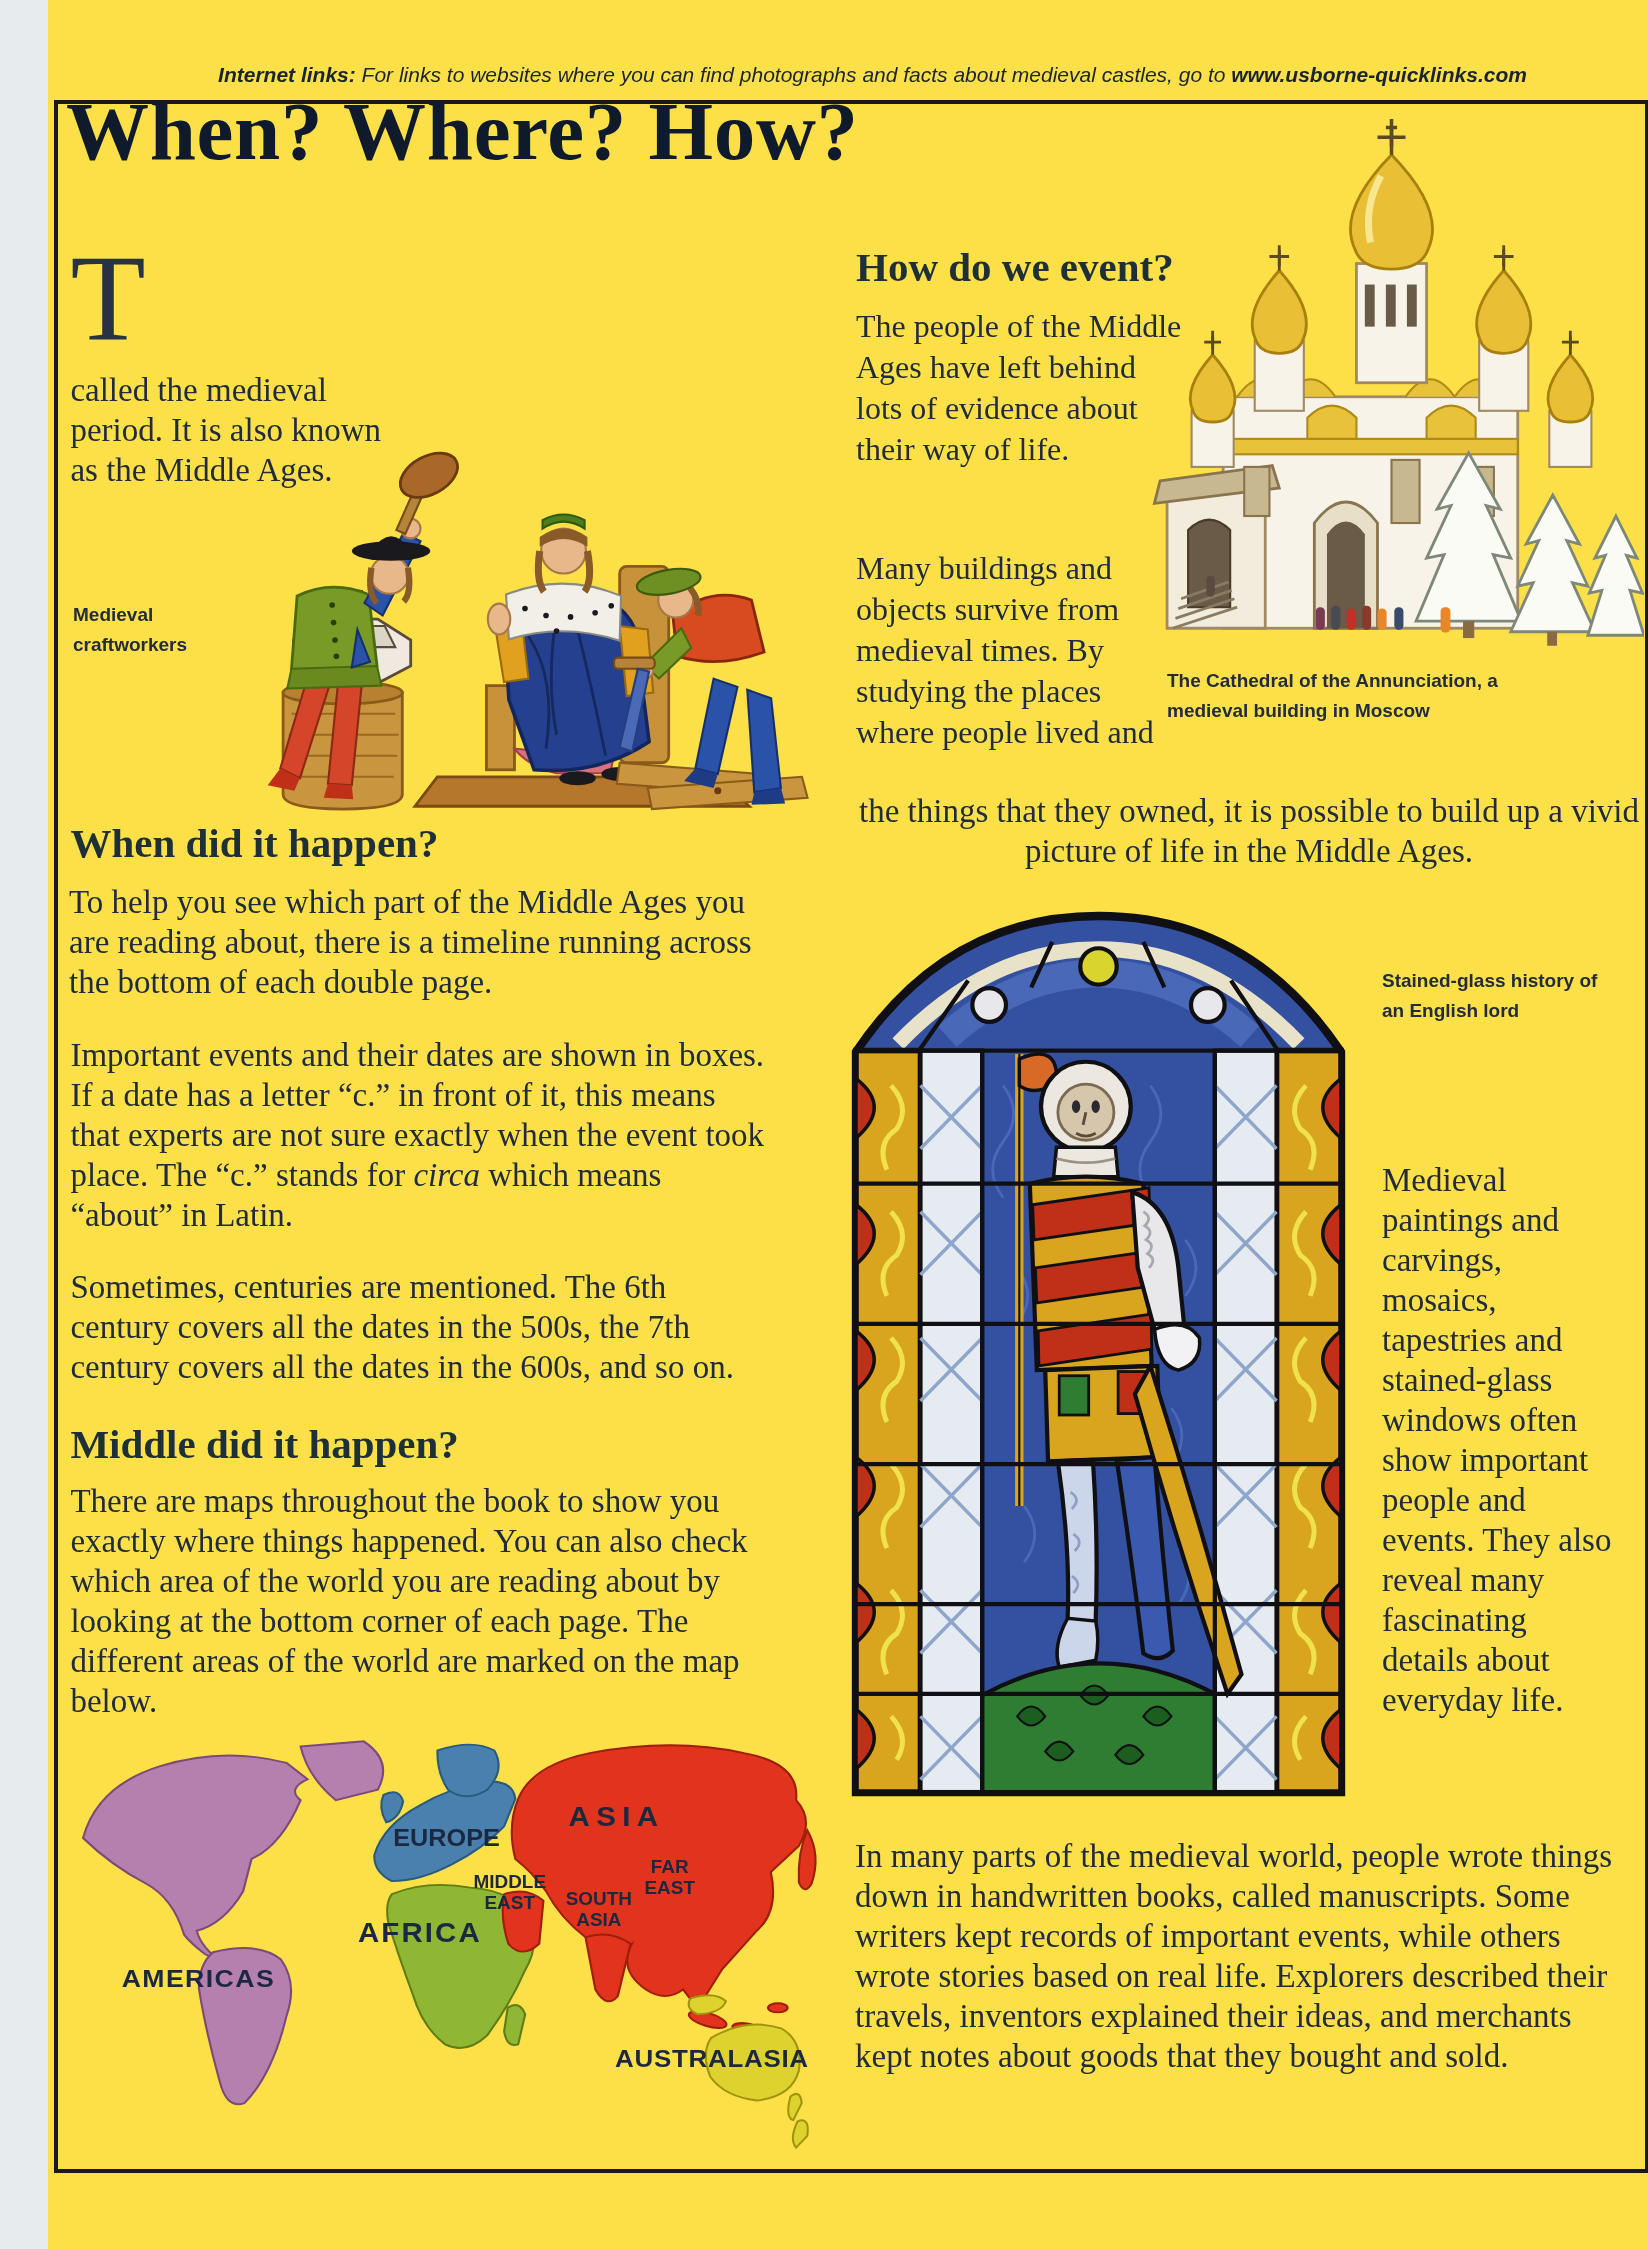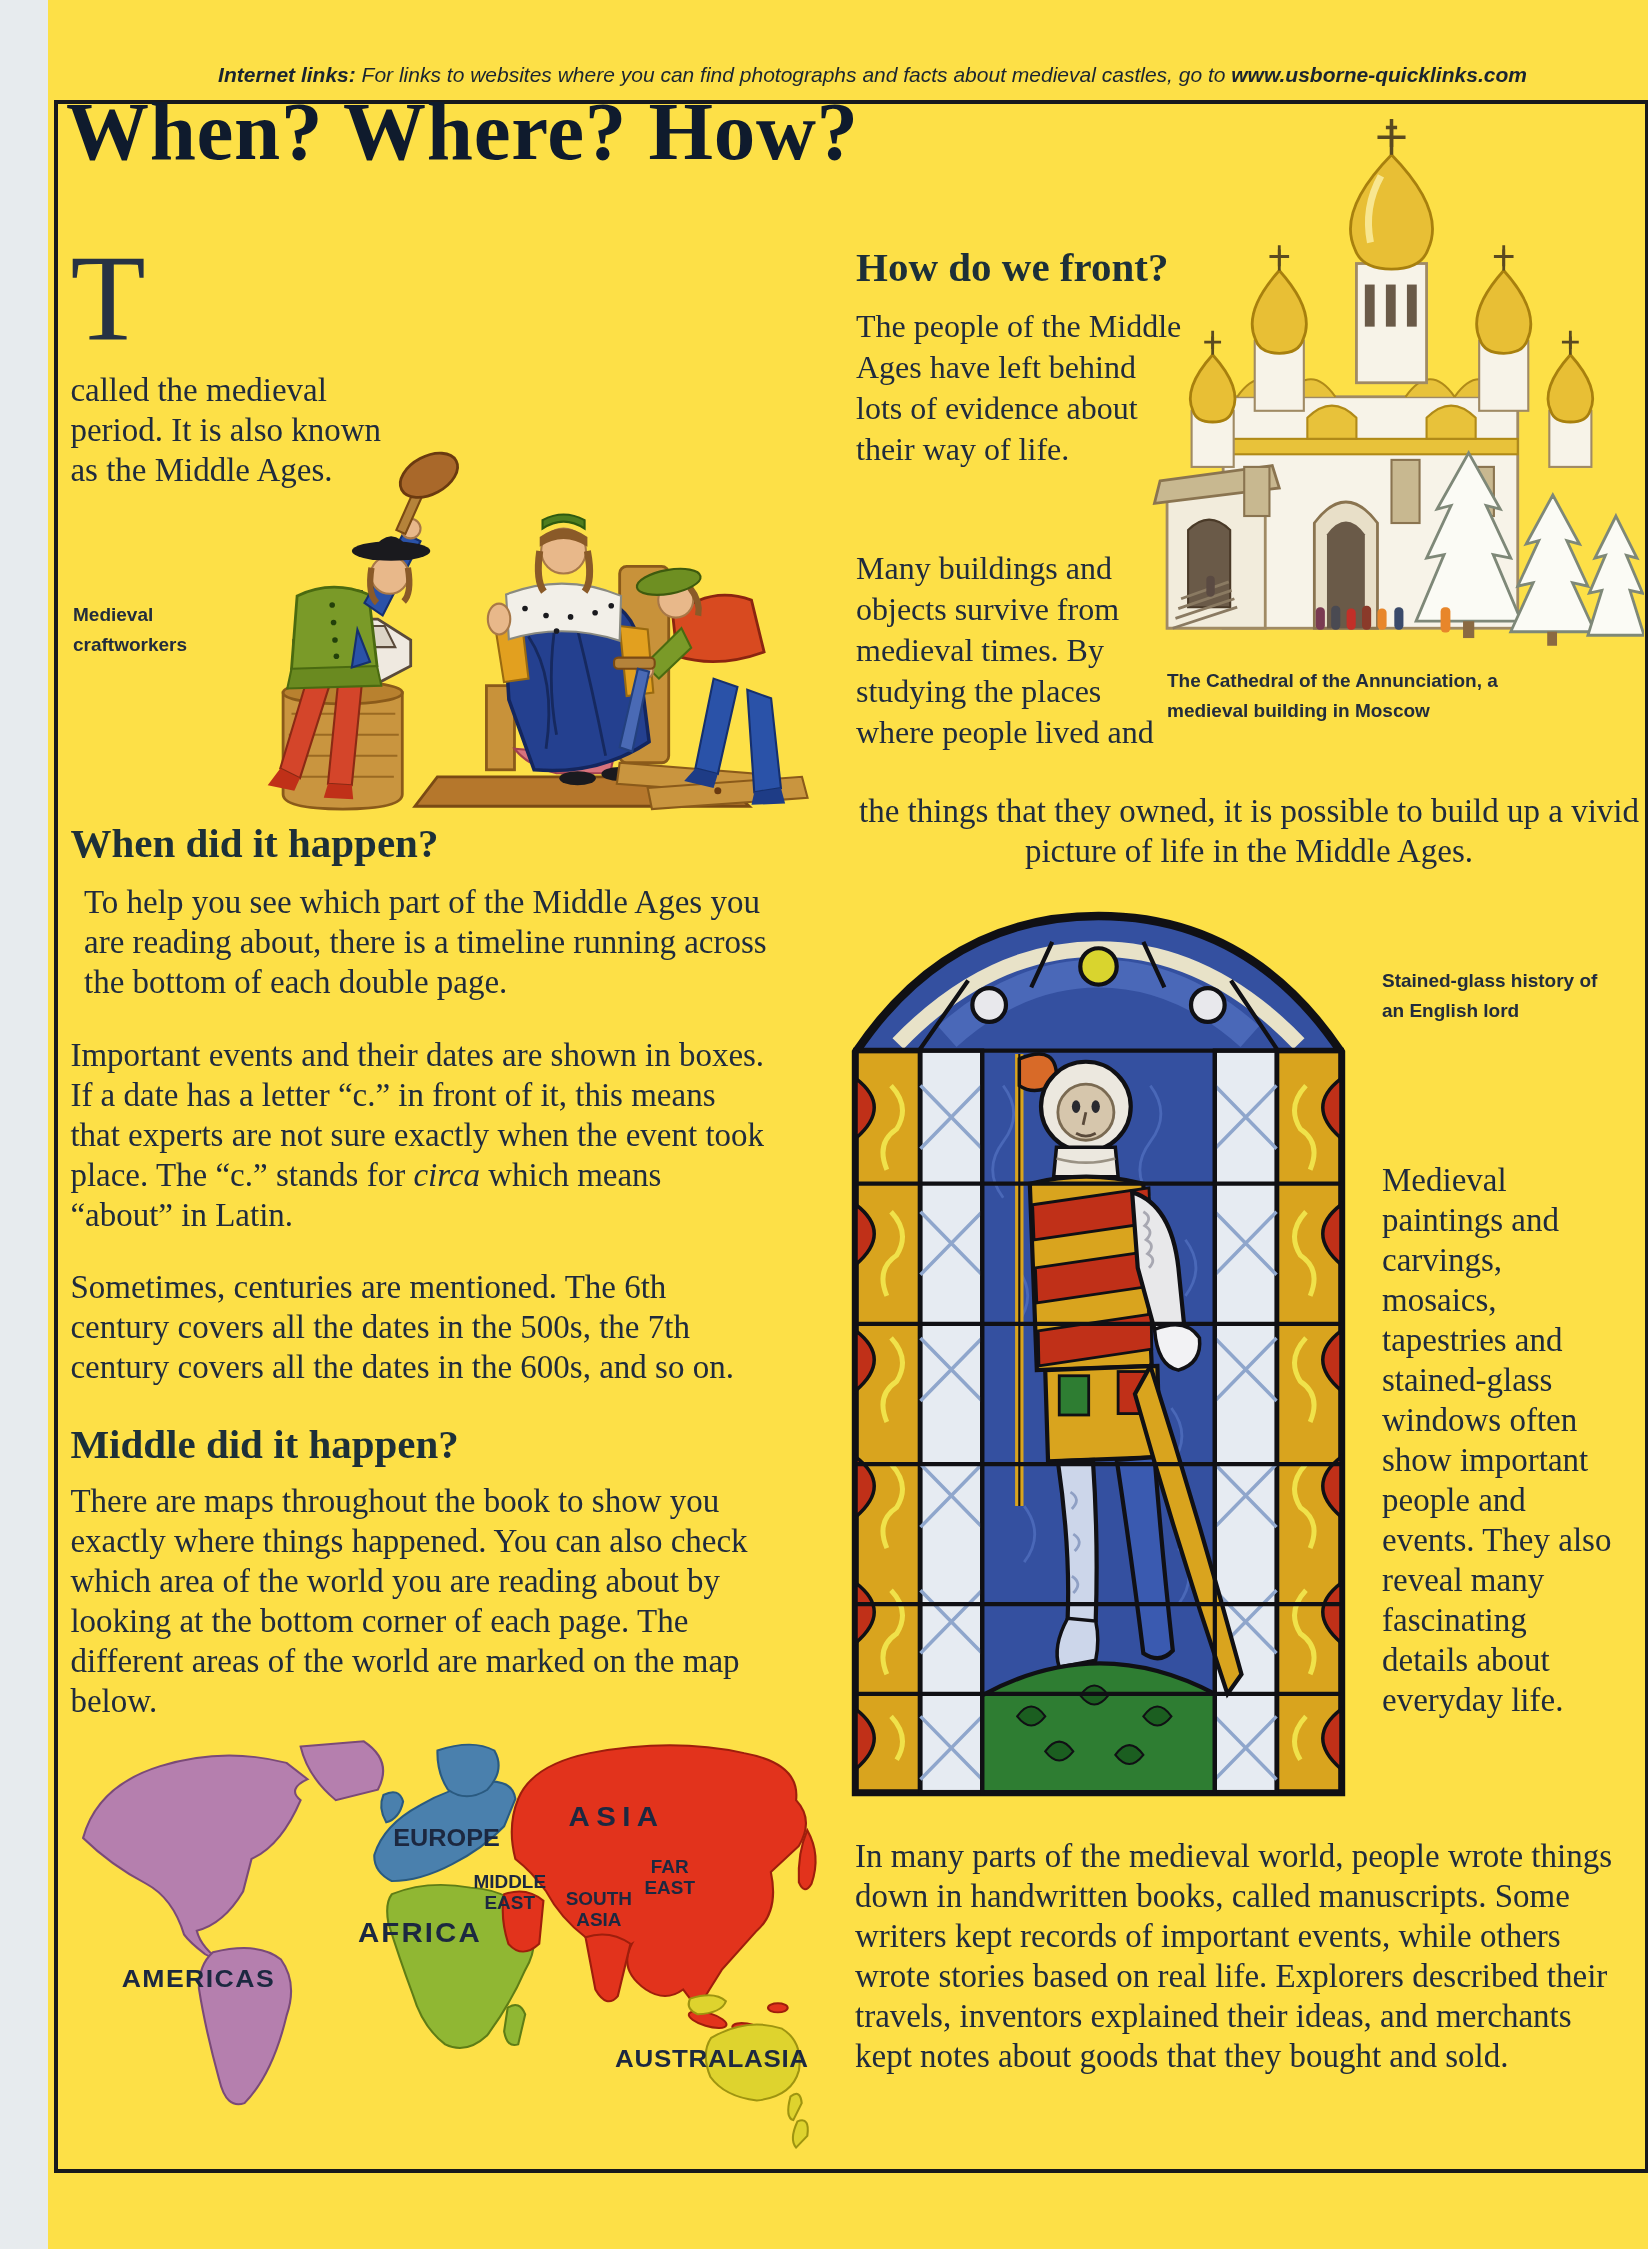--- a/index.html
+++ b/index.html
@@ -123,21 +123,21 @@
       <polygon points="586,406 602,410 578,524 560,518" fill="#4a6ab5" stroke="#23407e" stroke-width="3"></polygon>
       <circle cx="640" cy="308" r="25" fill="#e8b88a" stroke="#a87848" stroke-width="3"></circle>
       <path d="M660,290 Q676,310 672,330" stroke="#8a5a28" stroke-width="9" fill="none"></path>
       <ellipse cx="630" cy="282" rx="46" ry="17" fill="#6e8f22" stroke="#3e5a0e" stroke-width="3" transform="rotate(-10 630 282)"></ellipse>
     </g>
   </svg>
 
   <div class="abs cap" style="left:25px;top:600px;width:175px;">Medieval craftworkers</div>
 
   <div class="abs h2" style="left:22.4px;top:819px;">When did it happen?</div>
-  <div class="abs body" style="left:36px;top:882px;width:701px;">To help you see which part of the Middle Ages you are reading about, there is a timeline running across the bottom of each double page.</div>
+  <div class="abs body" style="left:21px;top:882px;width:701px;">To help you see which part of the Middle Ages you are reading about, there is a timeline running across the bottom of each double page.</div>
   <div class="abs body" style="left:22.4px;top:1035px;width:701px;">
     <span>Important events and their dates are shown in boxes. If a date has a letter “c.” in front of it, this means that experts are not sure exactly when the event took place. The “c.” stands for </span><span class="ital">circa</span><span> which means “about” in Latin.</span>
   </div>
   <div class="abs body" style="left:22.4px;top:1267px;width:701px;">Sometimes, centuries are mentioned. The 6th century covers all the dates in the 500s, the 7th century covers all the dates in the 600s, and so on.</div>
 
   <div class="abs h2" style="left:22.4px;top:1420px;">Middle did it happen?</div>
   <div class="abs body" style="left:22.4px;top:1481px;width:708px;">There are maps throughout the book to show you exactly where things happened. You can also check which area of the world you are reading about by looking at the bottom corner of each page. The different areas of the world are marked on the map below.</div>
 
   <svg class="abs" style="left:7px;top:1727px;" width="786" height="431" viewBox="0 0 1120 660" preserveAspectRatio="none">
     <g fill="#b57fae" stroke="#7a4a78" stroke-width="3">
@@ -175,21 +175,21 @@
     <text x="648" y="246" font-size="27" text-anchor="middle">MIDDLE</text>
     <text x="648" y="278" font-size="27" text-anchor="middle">EAST</text>
     <text x="775" y="272" font-size="27" text-anchor="middle">SOUTH</text>
     <text x="775" y="304" font-size="27" text-anchor="middle">ASIA</text>
     <text x="876" y="224" font-size="27" text-anchor="middle">FAR</text>
     <text x="876" y="256" font-size="27" text-anchor="middle">EAST</text>
     <text x="520" y="330" font-size="42" letter-spacing="3" text-anchor="middle">AFRICA</text>
     <text x="798" y="520" font-size="37" letter-spacing="1">AUSTRALASIA</text>
   </svg>
 
-  <div class="abs h2" style="left:808px;top:243px;">How do we front?</div>
+  <div class="abs h2" style="left:808px;top:243px;">How do we event?</div>
   <div class="abs body narrow" style="left:808px;top:306px;width:326px;">The people of the Middle Ages have left behind lots of evidence about their way of life.</div>
   <div class="abs body narrow" style="left:808px;top:548px;width:326px;">Many buildings and objects survive from medieval times. By studying the places where people lived and</div>
   <div class="abs body" style="left:808px;top:791px;width:786px;text-align:center;">the things that they owned, it is possible to build up a vivid picture of life in the Middle Ages.</div>
 
   <svg class="abs" style="left:1091px;top:116px;" width="505" height="537" viewBox="0 0 720 765">
     <g>
       <rect x="120" y="400" width="420" height="330" fill="#f7f3e8" stroke="#a08a64" stroke-width="4"></rect>
       <path d="M40,540 L180,520 L180,730 L40,730 Z" fill="#f2ecdc" stroke="#a08a64" stroke-width="4"></path>
       <path d="M30,520 L190,498 L200,530 L22,552 Z" fill="#c8b890" stroke="#8a7450" stroke-width="4"></path>
       <path d="M70,590 Q100,560 130,590 L130,700 L70,700 Z" fill="#6a5a48" stroke="#4a3a28" stroke-width="3"></path>

